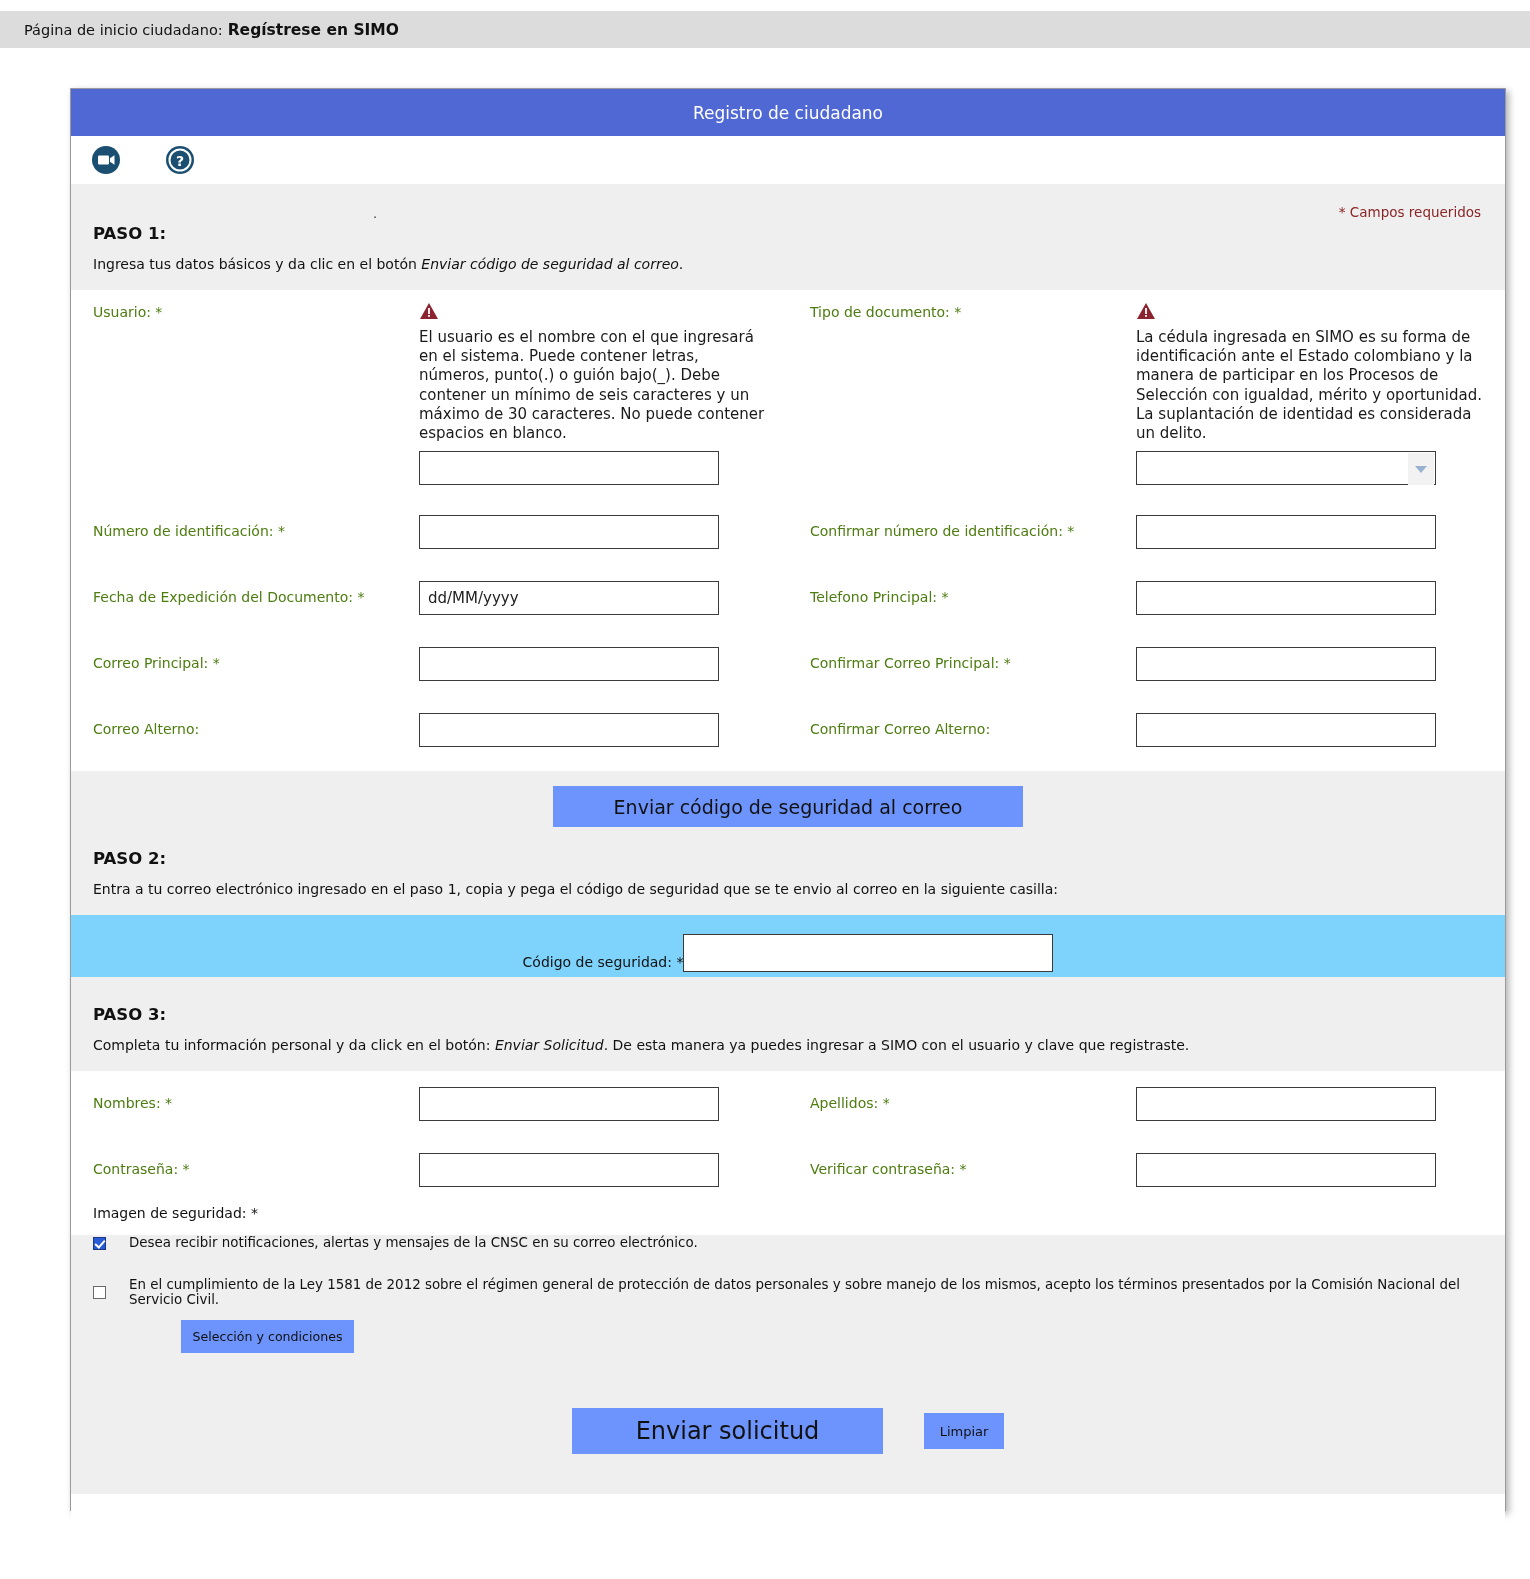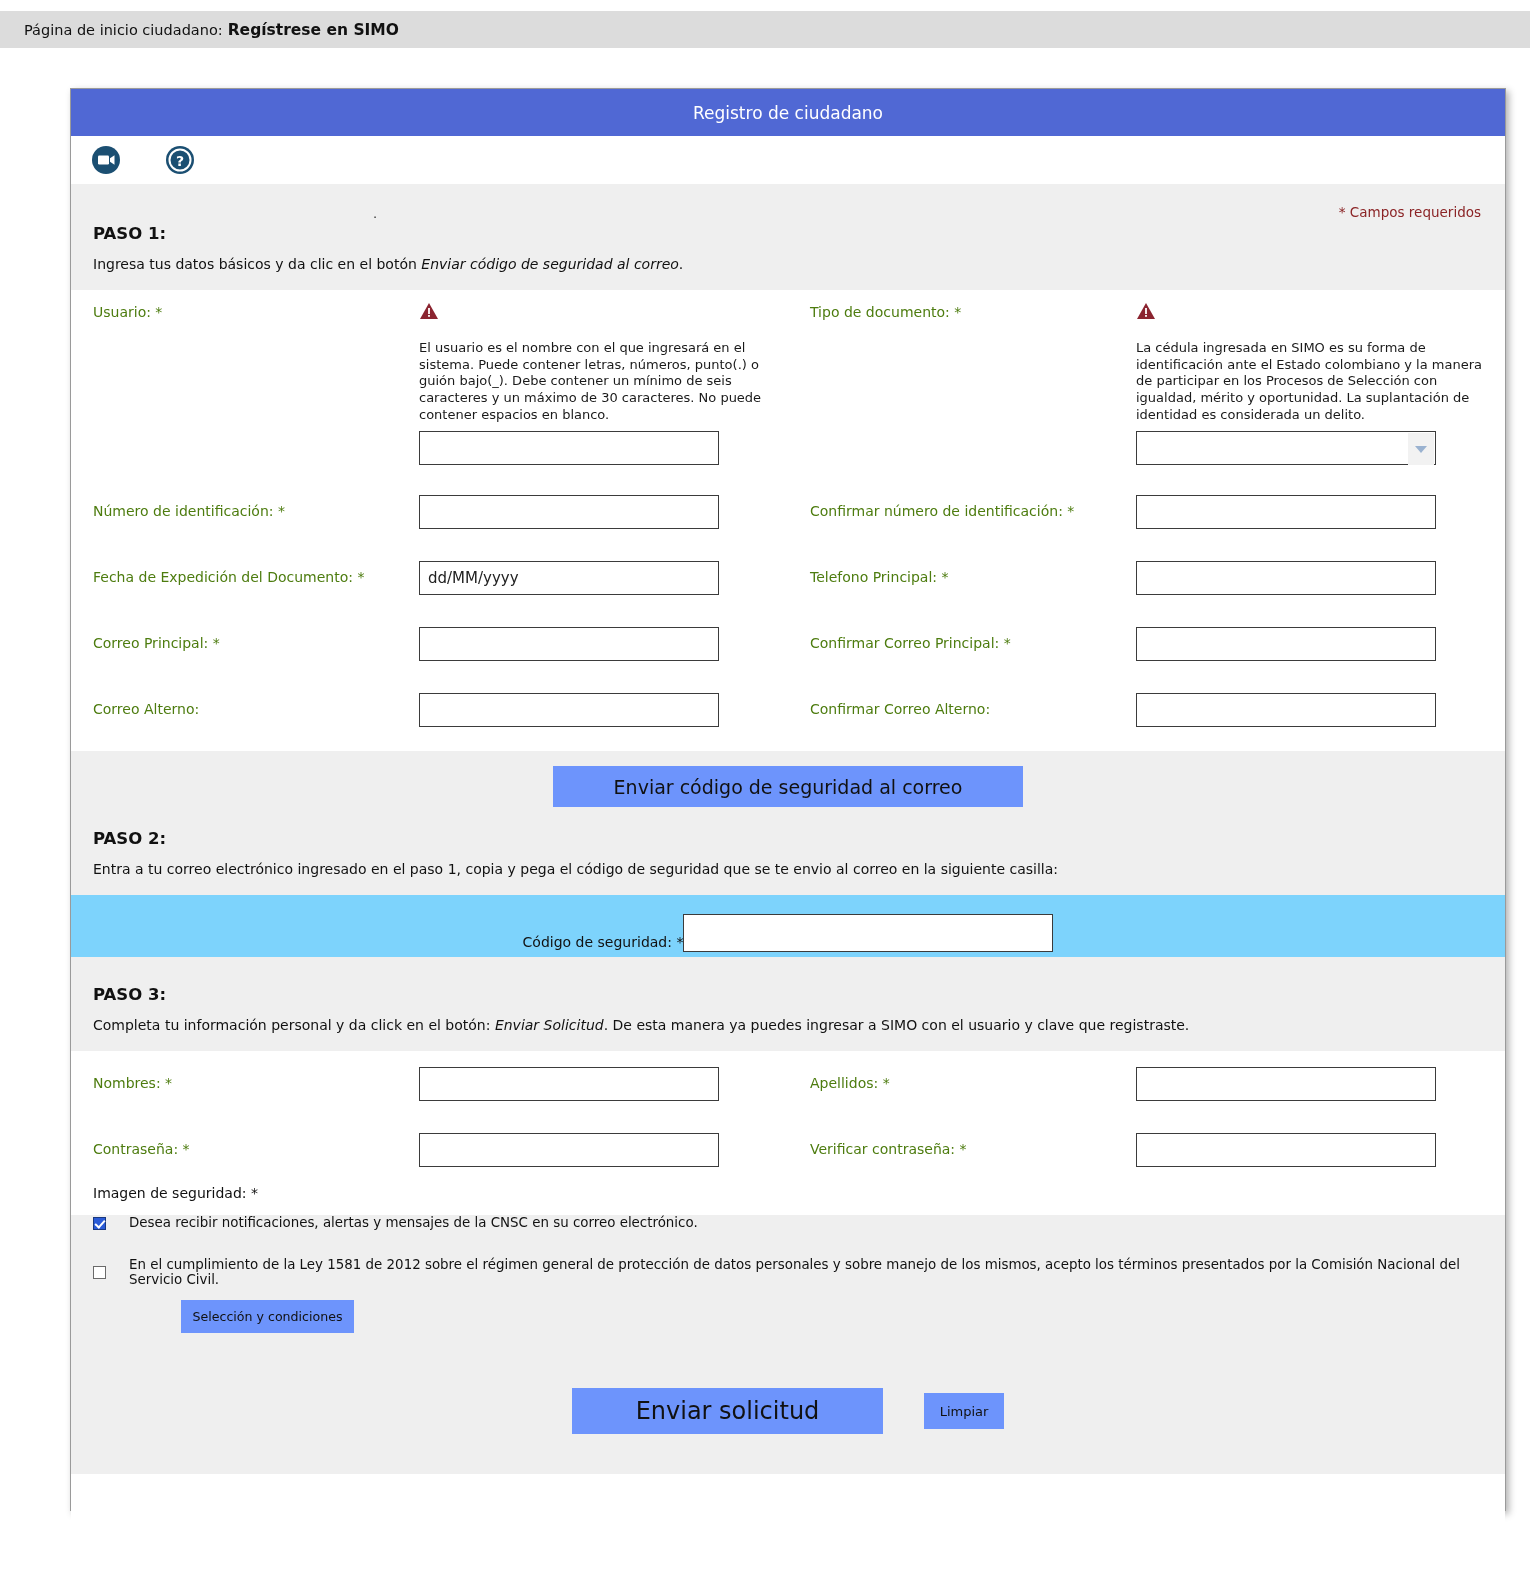--- a/index.html
+++ b/index.html
@@ -84,22 +84,22 @@
     font-size: 15px; color: #222;
     padding: 0 8px; outline: none;
     font-family: "DejaVu Sans", "Liberation Sans", sans-serif;
   }
   .tinput::placeholder { color: #222; opacity: 1; }
 
   
   .warnbox { padding-top: 6px; width: 300px; }
   .warn-tri { display: block; width: 20px; height: 18px; }
   .warn-text {
-    font-size: 13px; line-height: 1.28; color: #1a1a1a;
-    margin-top: 20px; width: 348px;
+    font-size: 15px; line-height: 1.28; color: #1a1a1a;
+    margin-top: 8px; width: 348px;
   }
 
   
   .dd {
     width: 300px; height: 34px; border: 1px solid #3b3b3b;
     background: #fff; position: relative; cursor: pointer;
   }
   .dd-btn {
     position: absolute; right: 1px; top: 1px;
     width: 26px; height: 32px; background: #f2f2f2;

